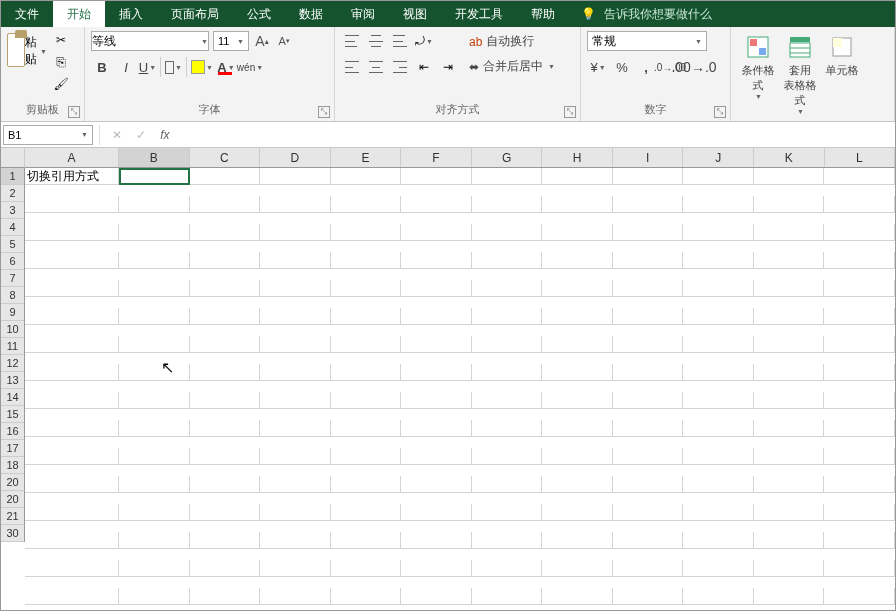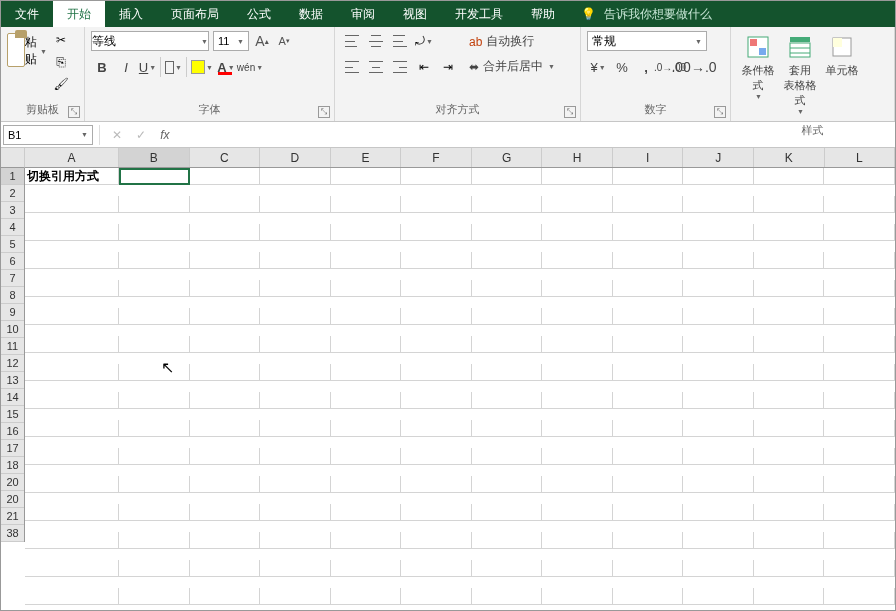--- a/index.html
+++ b/index.html
@@ -65,21 +65,21 @@
 .grid-wrap { position: relative; overflow: hidden; height: 463px; }
 .corner { position: absolute; top: 0; left: 0; width: 24px; height: 20px; background: #e6e6e6; border-right: 1px solid #ccc; border-bottom: 1px solid #999; }
 .col-headers { position: absolute; top: 0; left: 24px; right: 0; height: 20px; display: flex; background: #e6e6e6; border-bottom: 1px solid #999; }
 .ch { width: 72px; border-right: 1px solid #ccc; text-align: center; font-size: 12px; color: #333; line-height: 20px; }
 .ch.wide { width: 96px; }
 .ch.sel { background: #d3d3d3; }
 .row-headers { position: absolute; top: 20px; left: 0; width: 24px; background: #e6e6e6; border-right: 1px solid #999; }
 .rh { height: 17px; border-bottom: 1px solid #ccc; text-align: center; font-size: 11px; color: #333; line-height: 17px; }
 .rh.sel { background: #d3d3d3; }
 .cells { position: absolute; top: 20px; left: 24px; right: 0; bottom: 0; }
-.cell-row { display: flex; height: 28px; font-weight: bold; }
+.cell-row { display: flex; height: 28px; }
 .cell { width: 72px; height: 17px; border-right: 1px solid #d4d4d4; border-bottom: 1px solid #d4d4d4; font-size: 12px; padding: 0 2px; line-height: 17px; overflow: hidden; white-space: nowrap; }
 .cell.wide { width: 96px; }
 .cell.active { border: 2px solid #217346; line-height: 14px; }
 
 .cursor { position: absolute; top: 210px; left: 160px; font-size: 16px; pointer-events: none; }
 </style>
 </head>
 <body>
 
 <div class="tab-bar">
@@ -300,21 +300,20 @@
       <div class="style-big">
         <div class="style-icon">
             <svg width="24" height="24">
               <rect x="3" y="3" width="18" height="18" fill="#fff" stroke="#999"></rect>
               <rect x="3" y="3" width="9" height="9" fill="#ffd"></rect>
             </svg>
           </div>
         <span>单元格</span>
       </div>
     </div>
-    <div class="group-label"><span>样式</span></div>
   </div>
 </div>
 
 <div class="formula-bar">
   <div class="name-box">
       <span>B1</span>
       <span class="dd">▼</span>
     </div>
   <div class="fb-btns">
     <span>✕</span>
@@ -355,21 +354,21 @@
       <div class="rh">12</div>
       <div class="rh">13</div>
       <div class="rh">14</div>
       <div class="rh">15</div>
       <div class="rh">16</div>
       <div class="rh">17</div>
       <div class="rh">18</div>
       <div class="rh">20</div>
       <div class="rh">20</div>
       <div class="rh">21</div>
-      <div class="rh">38</div>
+      <div class="rh">30</div>
     </div>
   <div class="cells" id="cells">
       <div class="cell-row">
         <div class="cell wide">切换引用方式</div>
         <div class="cell active"></div>
         <div class="cell"></div>
         <div class="cell"></div>
         <div class="cell"></div>
         <div class="cell"></div>
         <div class="cell"></div>

